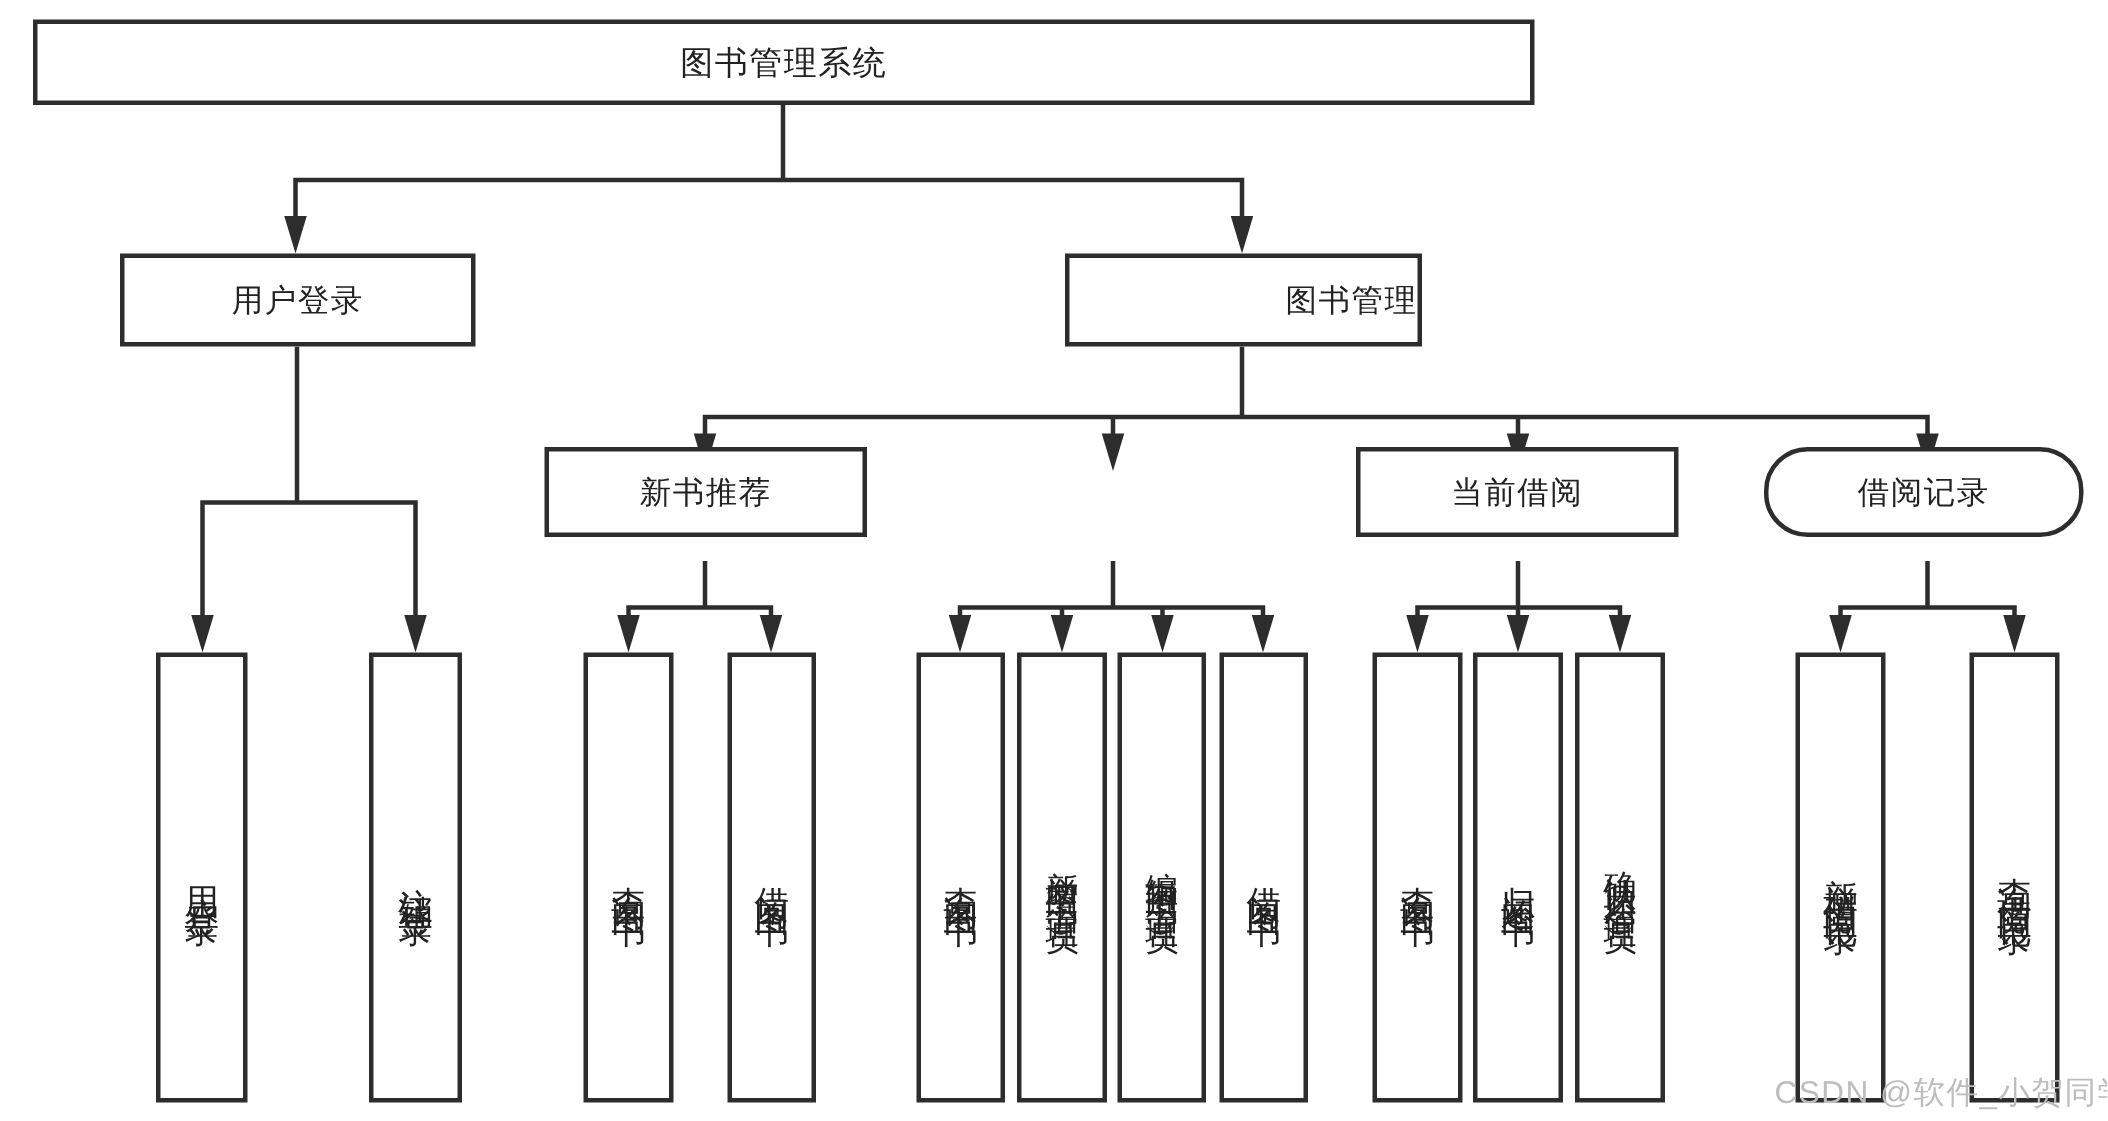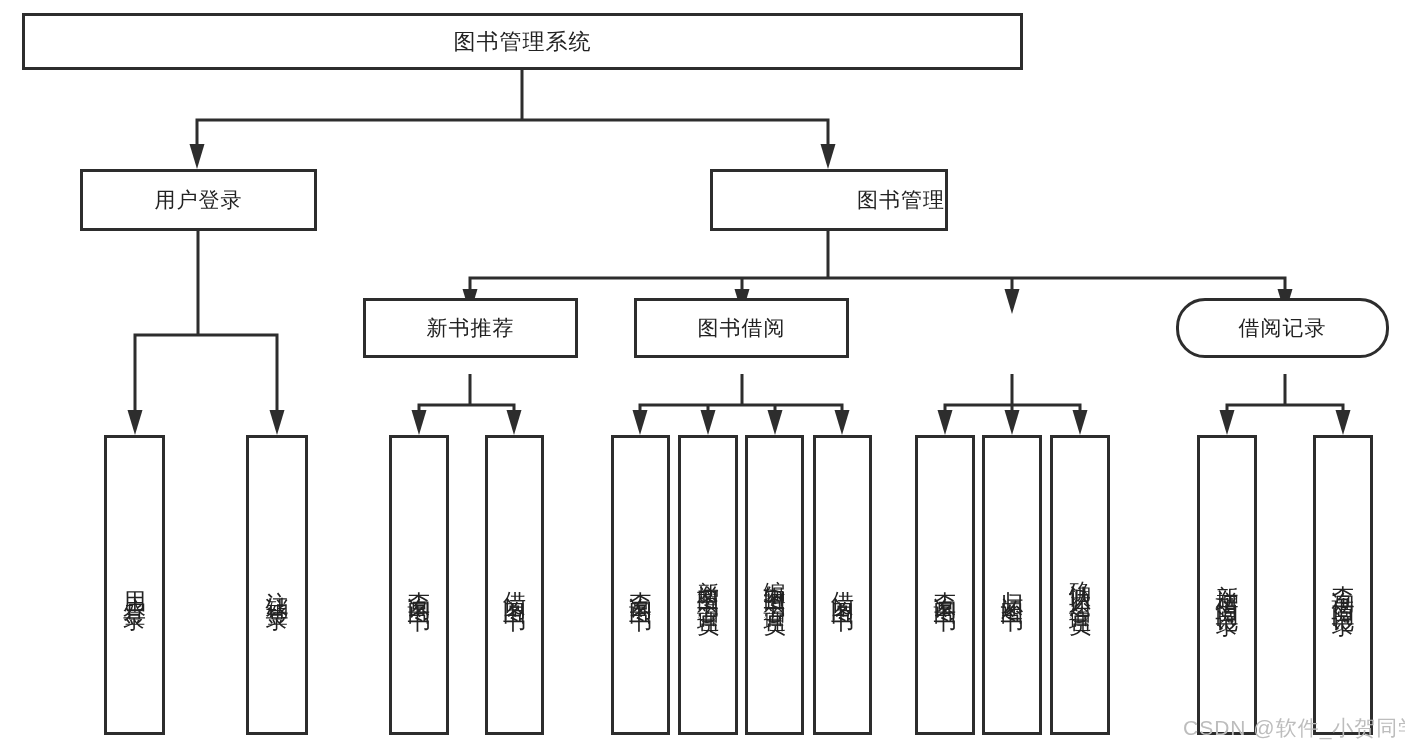--- a/index.html
+++ b/index.html
@@ -146,22 +146,22 @@
   <div class="hbox lvl2a">
     <span>用户登录</span>
   </div>
   <div class="hbox lvl2b">
     <span>图书管理</span>
   </div>
 
   <div class="hbox lvl3 g0">
     <span>新书推荐</span>
   </div>
-  <div class="hbox lvl3 g1">
-    <span>图书借阅</span>
+  <div class="hbox lvl3 g2">
+    <span>当前借阅</span>
   </div>
   <div class="hbox lvl3 g3">
     <span>借阅记录</span>
   </div>
 
   <div class="vbox u0">
     <span>用户登录</span>
   </div>
   <div class="vbox u1">
     <span>注销登录</span>

